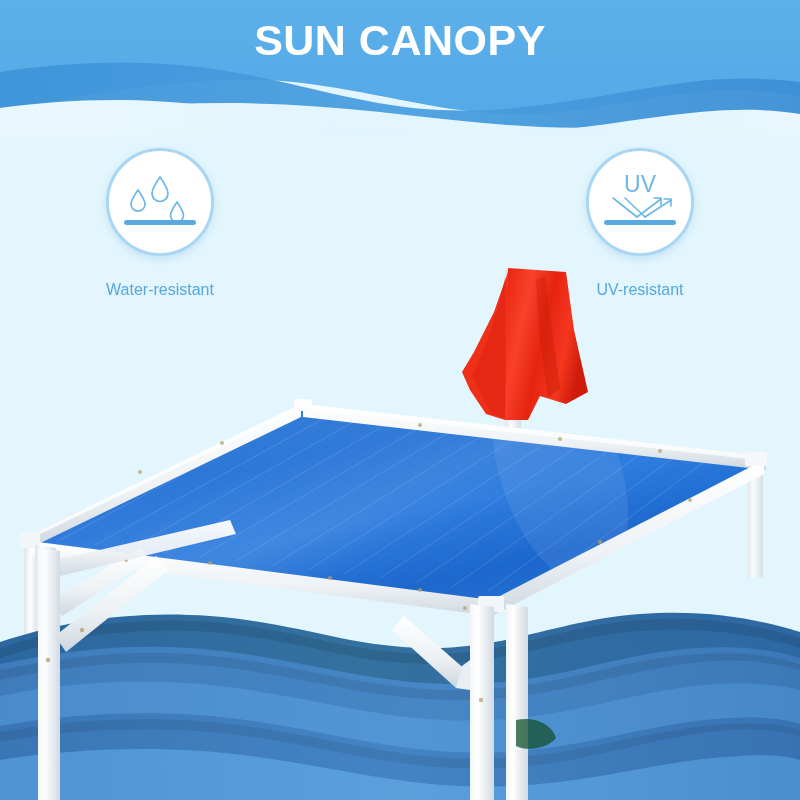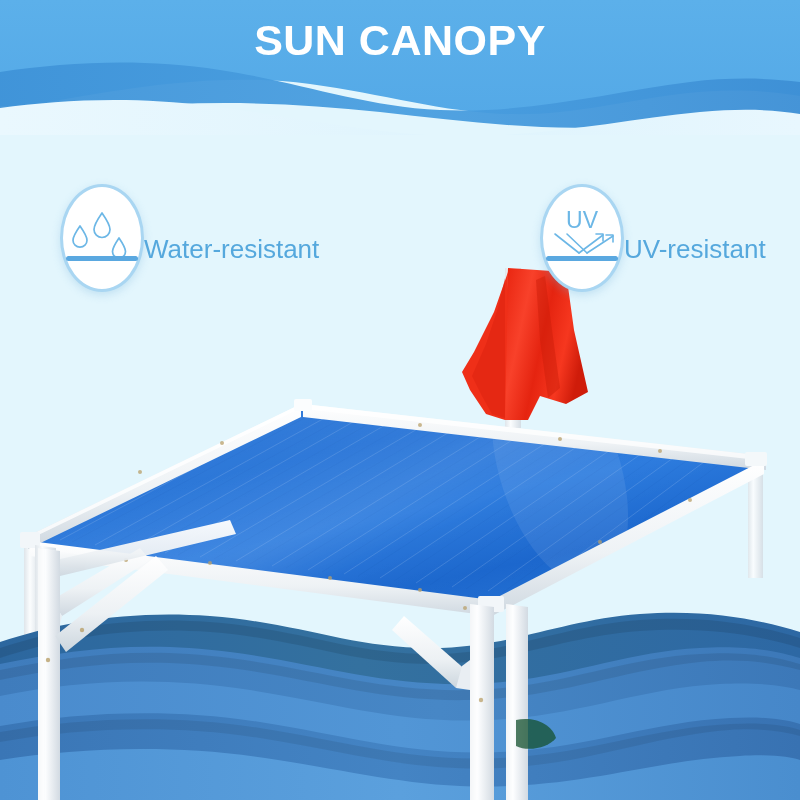--- a/index.html
+++ b/index.html
@@ -48,39 +48,39 @@
     top: 148px;
     width: 680px;
     height: 180px;
     display: flex;
     justify-content: space-between;
     z-index: 5;
   }
   .feature {
     width: 200px;
     display: flex;
-    flex-direction: row;
+    flex-direction: column;
     align-items: center;
   }
   .feature-circle {
     width: 108px;
     height: 108px;
     border-radius: 50%;
     background: #ffffff;
     border: 3px solid #a9d6f2;
     box-shadow: 0 3px 8px rgba(120,180,220,0.30);
     display: flex;
     align-items: center;
     justify-content: center;
     box-sizing: border-box;
   }
   .feature-label {
     margin-top: 21px;
     color: #55a8dd;
-    font-size: 26px;
+    font-size: 16px;
     line-height: 26px;
     white-space: nowrap;
   }
 
   
   .stage {
     position: absolute;
     left: 0; top: 0;
     width: 800px;
     height: 800px;

